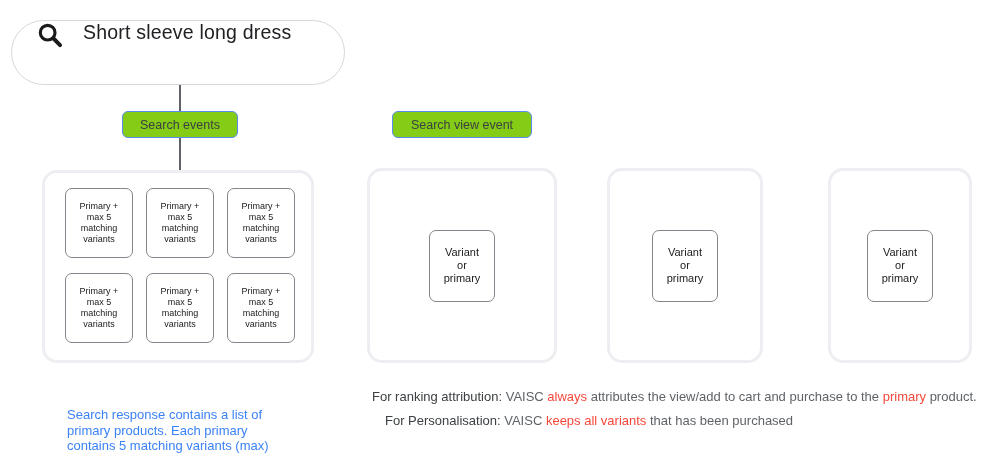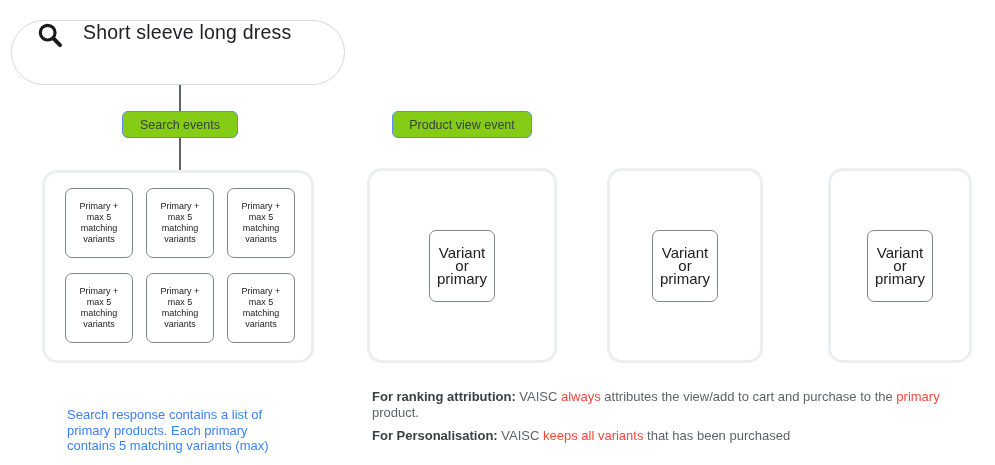--- a/index.html
+++ b/index.html
@@ -106,21 +106,21 @@
     background: #ffffff;
   }
   .vbox {
     width: 66px; height: 72px;
     border: 1px solid #80868b;
     border-radius: 7px;
     display: flex;
     align-items: center;
     justify-content: center;
     text-align: center;
-    font-size: 15px;
+    font-size: 11px;
     line-height: 13px;
     color: #202124;
     white-space: pre-line;
     background: #ffffff;
   }
 
   
   .caption-left {
     position: absolute;
     left: 67px; top: 407px;
@@ -131,41 +131,41 @@
     white-space: pre-line;
   }
   .notes {
     position: absolute;
     left: 372px; top: 389px;
     width: 615px;
     font-size: 13px;
     line-height: 15.5px;
     color: #5f6368;
   }
-  .notes p + p { margin-top: 8px; }
-  .notes .b { font-weight: 700; }
+  .notes p + p { margin-top: 8px; margin-left: 13px; }
+  .notes .b { font-weight: 400; }
 </style>
 </head>
 <body>
 
 <div class="canvas">
 
   <div class="search-pill">
     <svg width="28" height="28" viewBox="0 0 24 24">
       <circle cx="10" cy="10" r="6.3" fill="none" stroke="#1b1b1b" stroke-width="2.7"></circle>
       <line x1="14.8" y1="14.8" x2="20.6" y2="20.6" stroke="#1b1b1b" stroke-width="3.4" stroke-linecap="round"></line>
     </svg>
     <span class="query">Short sleeve long dress</span>
   </div>
 
   <div class="connector conn-top"></div>
   <div class="connector conn-bottom"></div>
 
   <div class="event-chip chip-search">Search events</div>
-  <div class="event-chip chip-view">Product view event</div>
+  <div class="event-chip chip-view">Search view event</div>
 
   <div class="panel panel-search">
     <div class="pbox">Primary +
 max 5
 matching
 variants</div>
     <div class="pbox">Primary +
 max 5
 matching
 variants</div>

